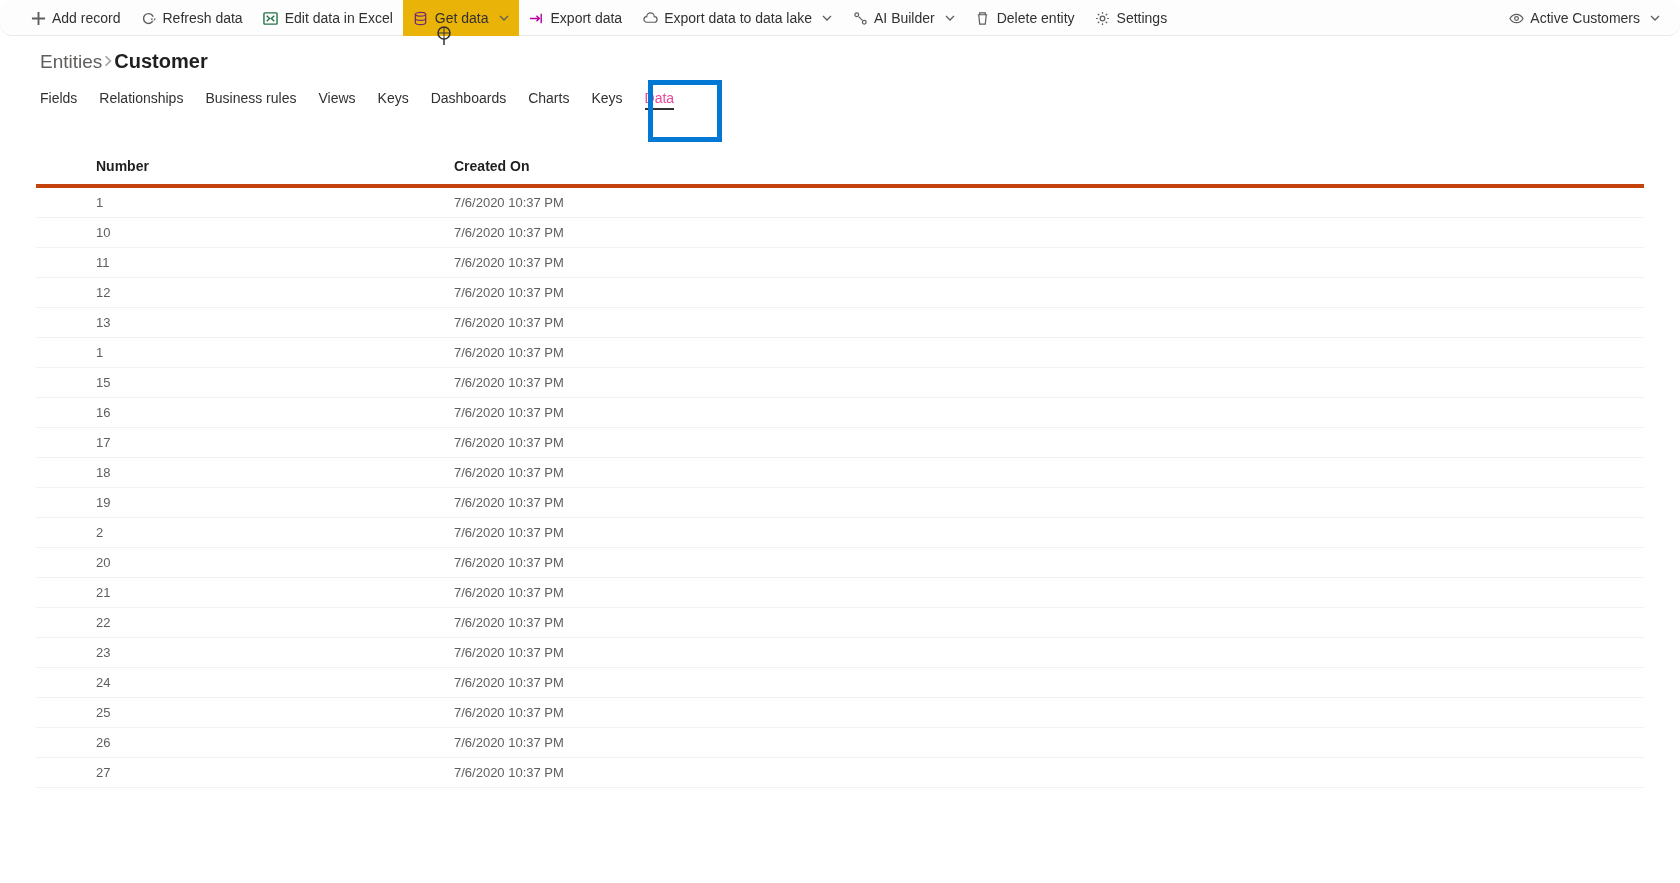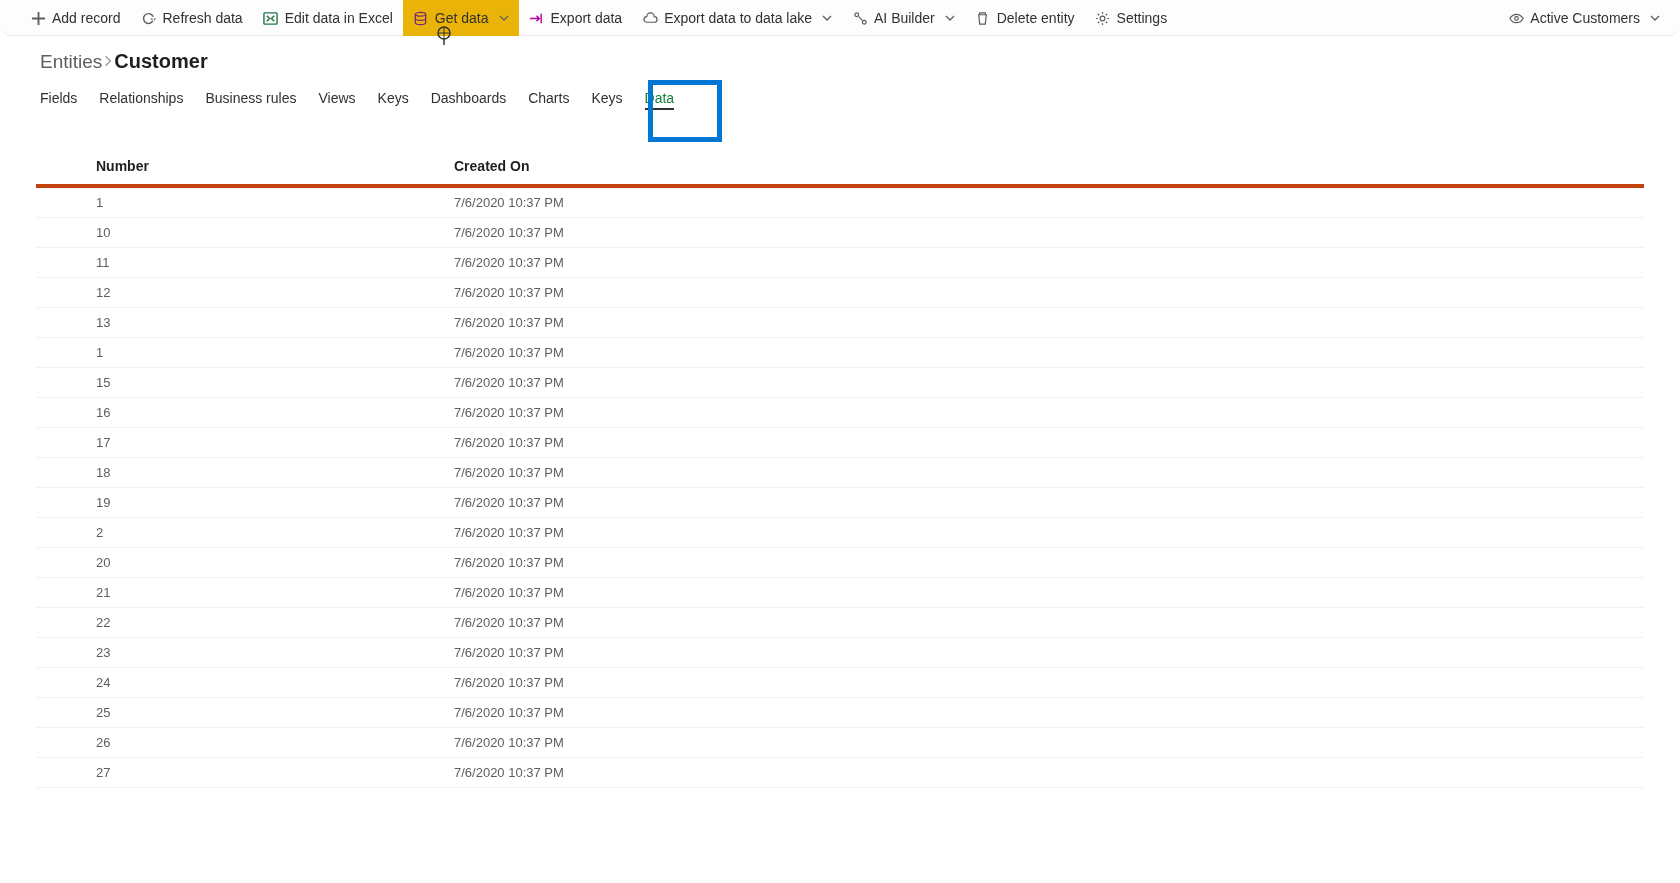--- a/index.html
+++ b/index.html
@@ -81,21 +81,21 @@
       position: relative;
     }
     .tab {
       padding: 6px 0 10px 0;
       color: #323130;
       font-size: 14px;
       cursor: pointer;
       position: relative;
     }
     .tab.active {
-      color: #15803d;
+      color: #ec4899;
       font-weight: 400;
     }
     .tab.active::after {
       content: "";
       position: absolute;
       bottom: 6px;
       left: 0;
       right: 0;
       height: 2px;
       background: #323130;

